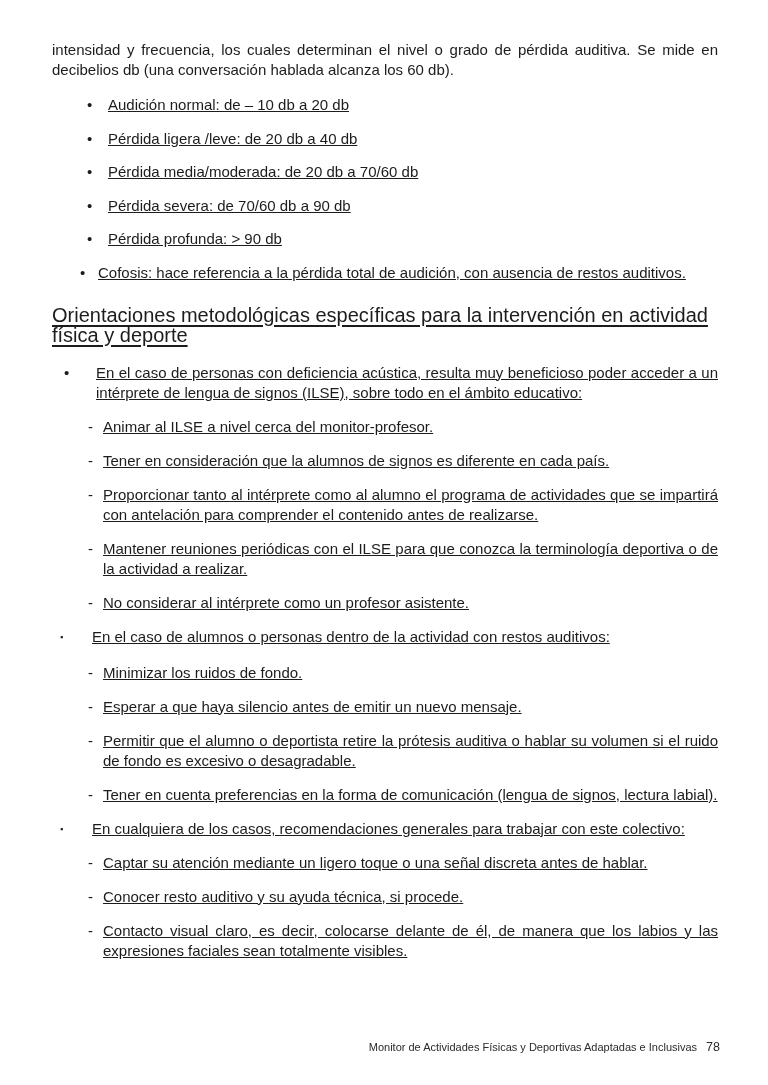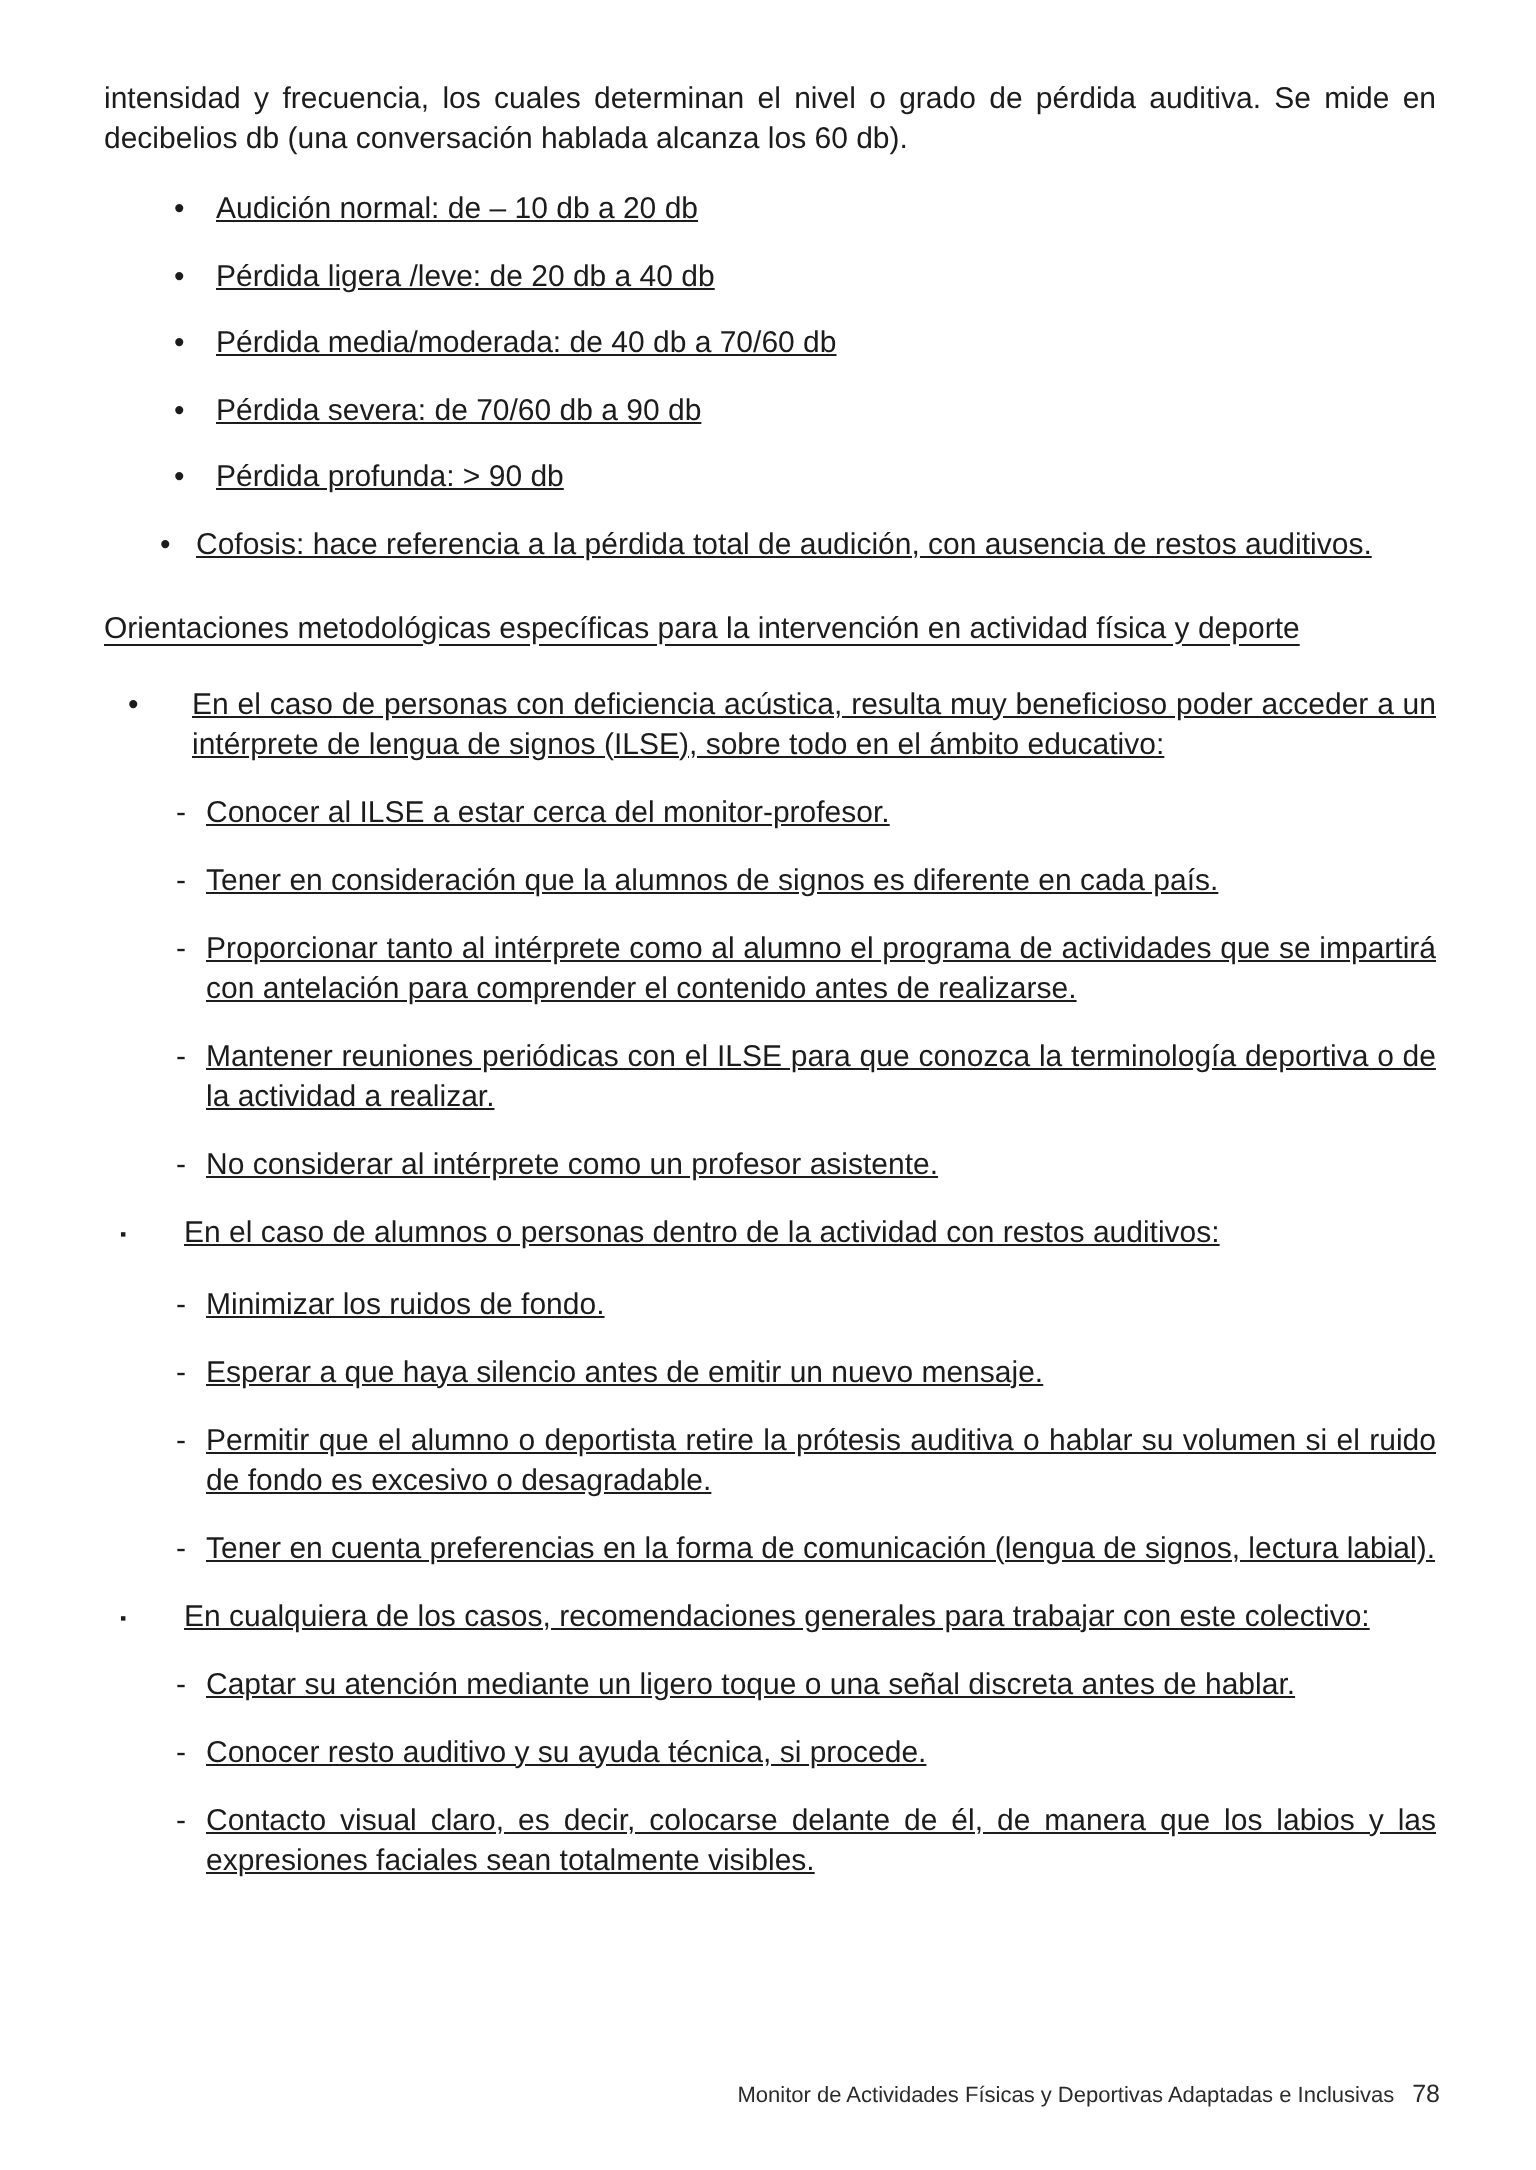--- a/index.html
+++ b/index.html
@@ -40,21 +40,21 @@
   .row .li-text { flex: 1; text-decoration: underline; }
 
   
   .db-row { margin-left: 35px; margin-bottom: 13.5px; }
   .db-row .marker { width: 21px; }
   .db-row.cofosis { margin-left: 28px; }
   .db-row.cofosis .marker { width: 18px; }
 
   .heading {
     margin: 22px 0 18px 0;
-    font-size: 15px;
+    font-size: 20px;
     font-weight: normal;
     text-decoration: underline;
     text-underline-offset: 3px;
   }
 
   
   .lead-row { margin-left: 12px; margin-bottom: 14px; }
   .lead-row .marker { width: 32px; }
   .lead-row.sq { margin-left: 8px; }
   .lead-row.sq .marker { font-size: 9px; line-height: 20px; }
@@ -91,21 +91,21 @@
       <div class="row db-row">
         <span class="marker">•</span>
         <span class="li-text">Audición normal: de – 10 db a 20 db</span>
       </div>
       <div class="row db-row">
         <span class="marker">•</span>
         <span class="li-text">Pérdida ligera /leve: de 20 db a 40 db</span>
       </div>
       <div class="row db-row">
         <span class="marker">•</span>
-        <span class="li-text">Pérdida media/moderada: de 40 db a 70/60 db</span>
+        <span class="li-text">Pérdida media/moderada: de 20 db a 70/60 db</span>
       </div>
       <div class="row db-row">
         <span class="marker">•</span>
         <span class="li-text">Pérdida severa: de 70/60 db a 90 db</span>
       </div>
       <div class="row db-row">
         <span class="marker">•</span>
         <span class="li-text">Pérdida profunda: &gt; 90 db</span>
       </div>
       <div class="row db-row cofosis">
@@ -116,21 +116,21 @@
 
     <h2 class="heading">Orientaciones metodológicas específicas para la intervención en actividad física y deporte</h2>
 
     <div>
       <div class="row lead-row">
         <span class="marker">•</span>
         <span class="li-text justify">En el caso de personas con deficiencia acústica, resulta muy beneficioso poder acceder a un intérprete de lengua de signos (ILSE), sobre todo en el ámbito educativo:</span>
       </div>
       <div class="row dash-row">
         <span class="marker">-</span>
-        <span class="li-text justify">Conocer al ILSE a estar cerca del monitor-profesor.</span>
+        <span class="li-text justify">Animar al ILSE a nivel cerca del monitor-profesor.</span>
       </div>
       <div class="row dash-row">
         <span class="marker">-</span>
         <span class="li-text justify">Tener en consideración que la alumnos de signos es diferente en cada país.</span>
       </div>
       <div class="row dash-row">
         <span class="marker">-</span>
         <span class="li-text justify">Proporcionar tanto al intérprete como al alumno el programa de actividades que se impartirá con antelación para comprender el contenido antes de realizarse.</span>
       </div>
       <div class="row dash-row">

